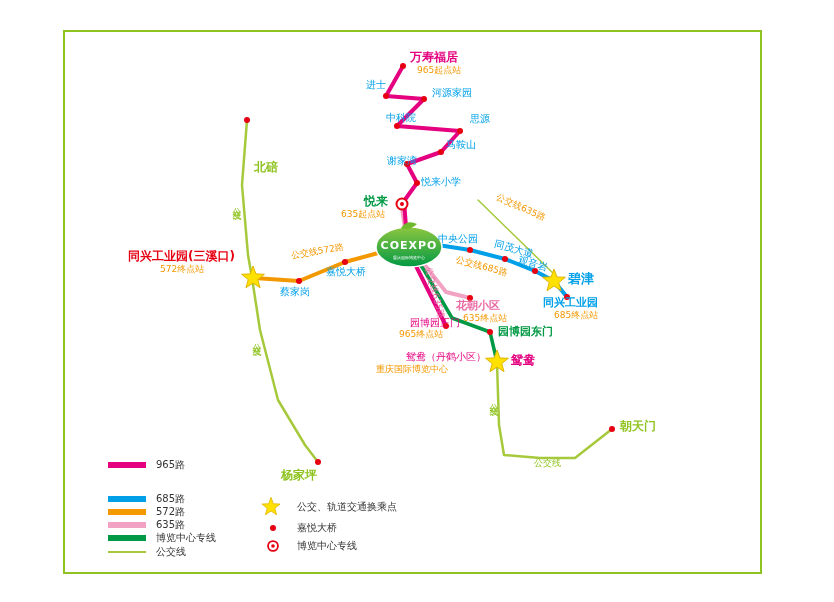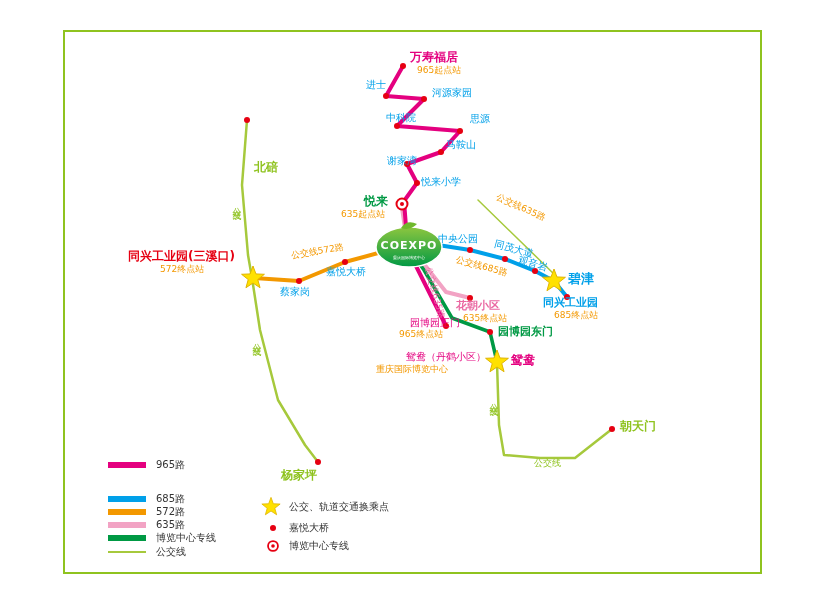--- a/index.html
+++ b/index.html
@@ -37,21 +37,21 @@
   .lexpo{stroke:var(--route-expo);stroke-width:3.5;}
   .dot{fill:var(--station-dot);}
   .star{fill:var(--star-fill);stroke:#e0b400;stroke-width:1;}
   .logotext{fill:#fff;font-size:11px;font-weight:700;text-anchor:middle;letter-spacing:1px;
         font-family:"DejaVu Sans","Liberation Sans",sans-serif;}
   .logosub{fill:#fff;font-size:4px;text-anchor:middle;}
   .legrow{position:absolute;display:flex;align-items:center;gap:10px;z-index:2;}
   .sw{width:38px;height:6px;display:inline-block;}
   .sw.thin{height:2px;}
   .legtxt{font-size:10px;color:var(--legend-text);}
-  .s10p{font-size:10px;color:var(--legend-text);}
+  .s10p{font-size:10px;color:var(--legend-text);margin-left:8px;}
 </style>
 </head>
 <body>
 
 <div class="page">
 
   <div class="map-border"></div>
 
   <svg class="map-svg" width="834" height="602" viewBox="0 0 834 602">
     <defs>

